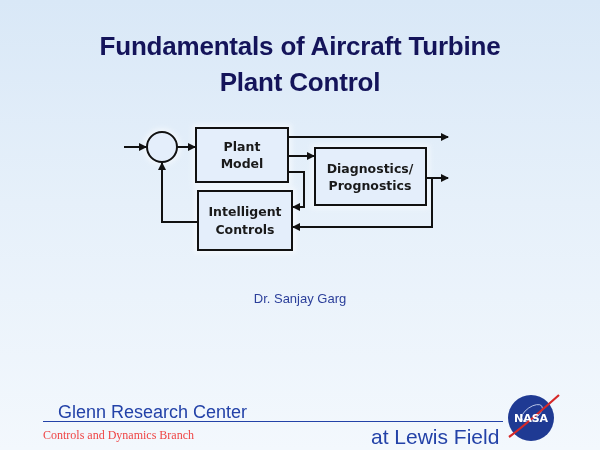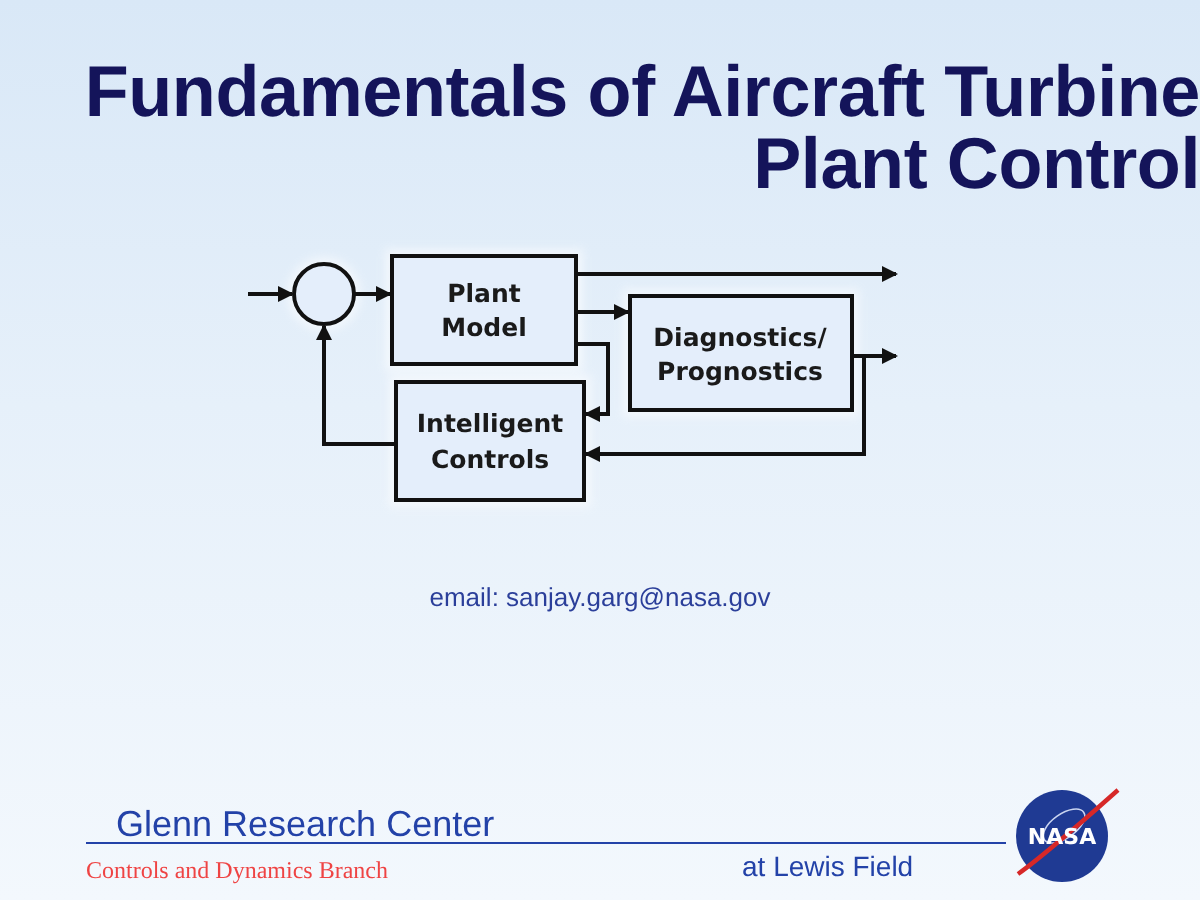--- a/index.html
+++ b/index.html
@@ -2,22 +2,22 @@
 <html><head>
   <meta charset="utf-8">
   <style>
     html, body { margin: 0; padding: 0; }
     body {
       width: 600px; height: 450px; overflow: hidden; position: relative;
       background: linear-gradient(180deg, #d9e8f7 0%, #e6f0fa 45%, #f3f8fd 100%);
       font-family: "Liberation Sans", sans-serif;
     }
     .title {
-      position: absolute; left: 0; top: 28px; width: 600px; text-align: right;
-      color: #14145a; font-weight: bold; font-size: 36px; line-height: 36px;
+      position: absolute; left: 0; top: 28px; width: 600px; text-align: center;
+      color: #14145a; font-weight: bold; font-size: 26px; line-height: 36px;
       letter-spacing: -0.2px;
     }
     .diagram { position: absolute; left: 0; top: 0; width: 600px; height: 300px; }
     .block-label {
       font-family: "DejaVu Sans", sans-serif; font-weight: bold; font-size: 12.5px;
       fill: #1a1a1a;
     }
     .contact {
       position: absolute; left: 0; top: 290px; width: 600px; text-align: center;
       color: #2b3f9a; font-size: 13px; line-height: 17px;
@@ -30,21 +30,21 @@
     .footer-rule {
       position: absolute; left: 43px; top: 421px; width: 460px; height: 1px;
       background: #2342a8;
     }
     .footer-branch {
       position: absolute; left: 43px; top: 428px;
       font-family: "Liberation Serif", serif; color: #ef4444; font-size: 12px;
     }
     .footer-field {
       position: absolute; left: 371px; top: 425px;
-      color: #2342a8; font-size: 14px;
+      color: #2342a8; font-size: 21px;
     }
     .logo { position: absolute; left: 505px; top: 391px; width: 56px; height: 52px; }
   </style>
 </head>
 <body>
 
 <div class="title">
   <div>Fundamentals of Aircraft Turbine</div>
   <div>Plant Control</div>
 </div>
@@ -91,21 +91,21 @@
   <polyline points="432,178 432,227 293,227" fill="none" stroke="#111" stroke-width="2" marker-end="url(#ah)"></polyline>
 
   <rect x="198" y="191" width="94" height="59" fill="#e4eefb" stroke="#111" stroke-width="2"></rect>
   <text class="block-label" x="245" y="216" text-anchor="middle">Intelligent</text>
   <text class="block-label" x="245" y="234" text-anchor="middle">Controls</text>
 
   <polyline points="198,222 162,222 162,163" fill="none" stroke="#111" stroke-width="2" marker-end="url(#ah)"></polyline>
 </svg>
 
 <div class="contact">
-  <div>email: sanjay.garg@nasa.gov</div>
+  <div>Dr. Sanjay Garg</div>
 </div>
 
 <div class="footer-center">Glenn Research Center</div>
 <div class="footer-rule"></div>
 <div class="footer-branch">Controls and Dynamics Branch</div>
 <div class="footer-field">at Lewis Field</div>
 
 <svg class="logo" viewBox="0 0 56 52" xmlns="http://www.w3.org/2000/svg">
   <circle cx="26" cy="27" r="23" fill="#1f3a93"></circle>
   <ellipse cx="27" cy="22" rx="12" ry="6" transform="rotate(-35 27 22)" fill="none" stroke="#c9d4f0" stroke-width="0.8"></ellipse>

